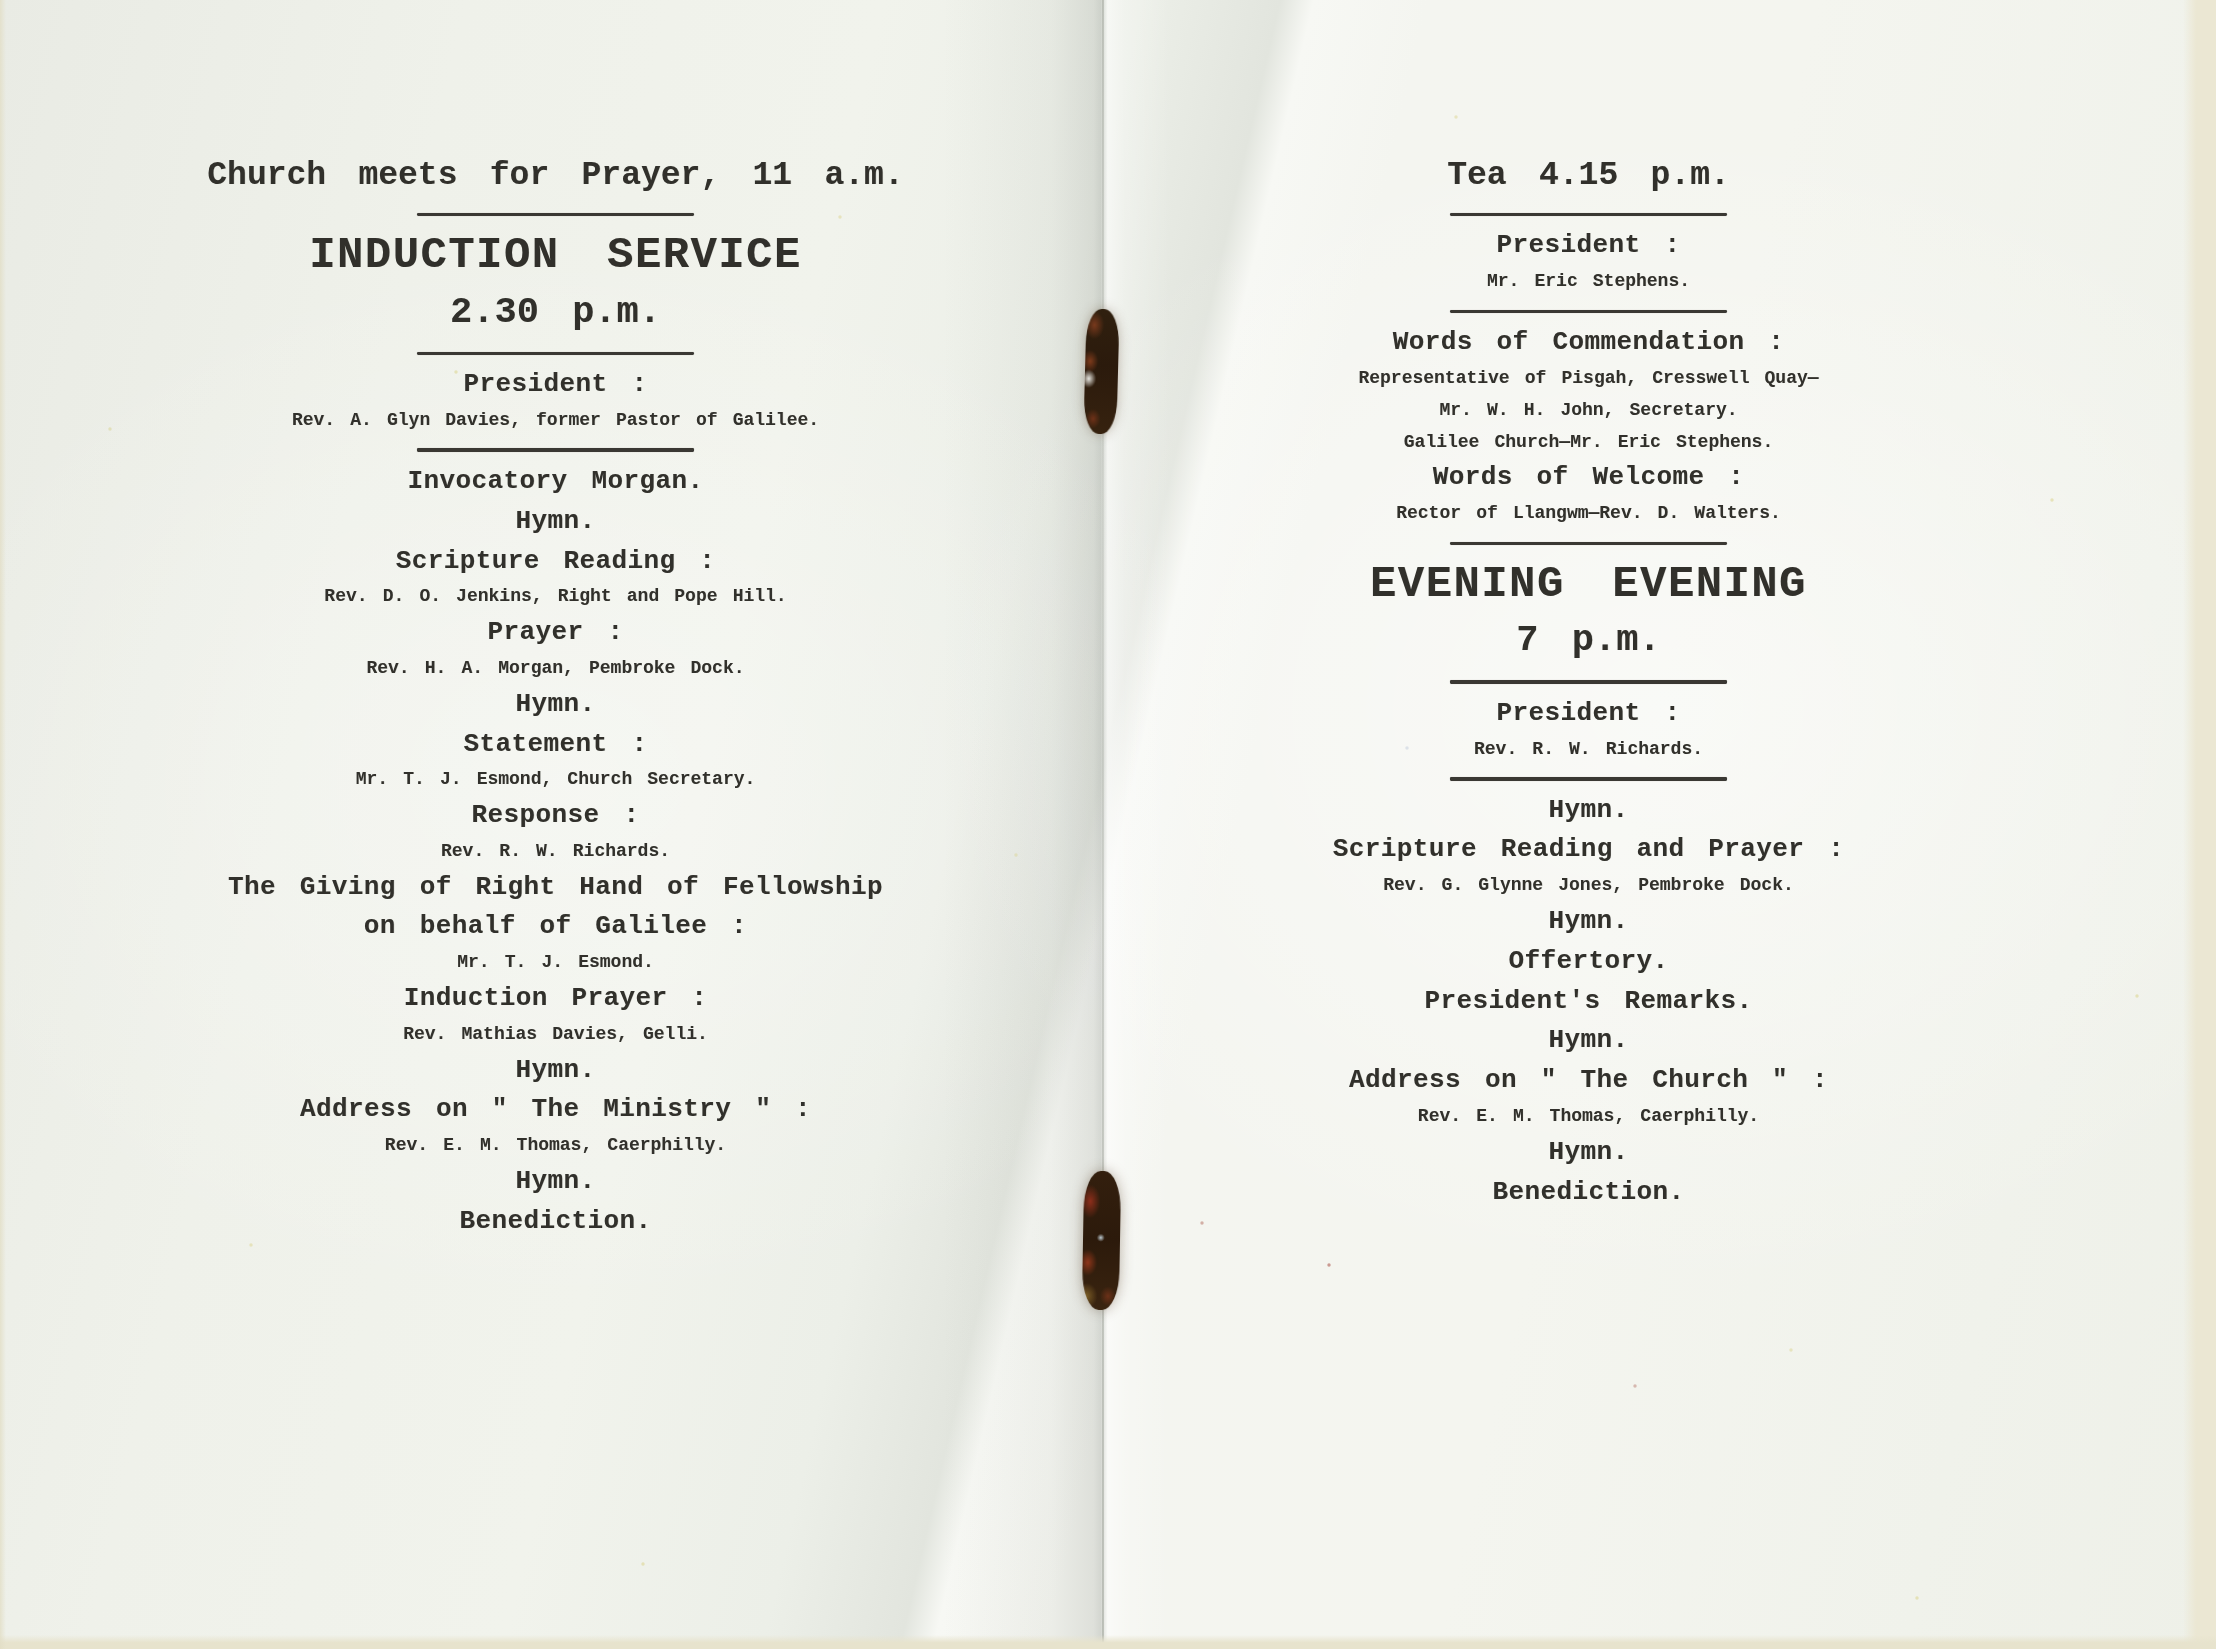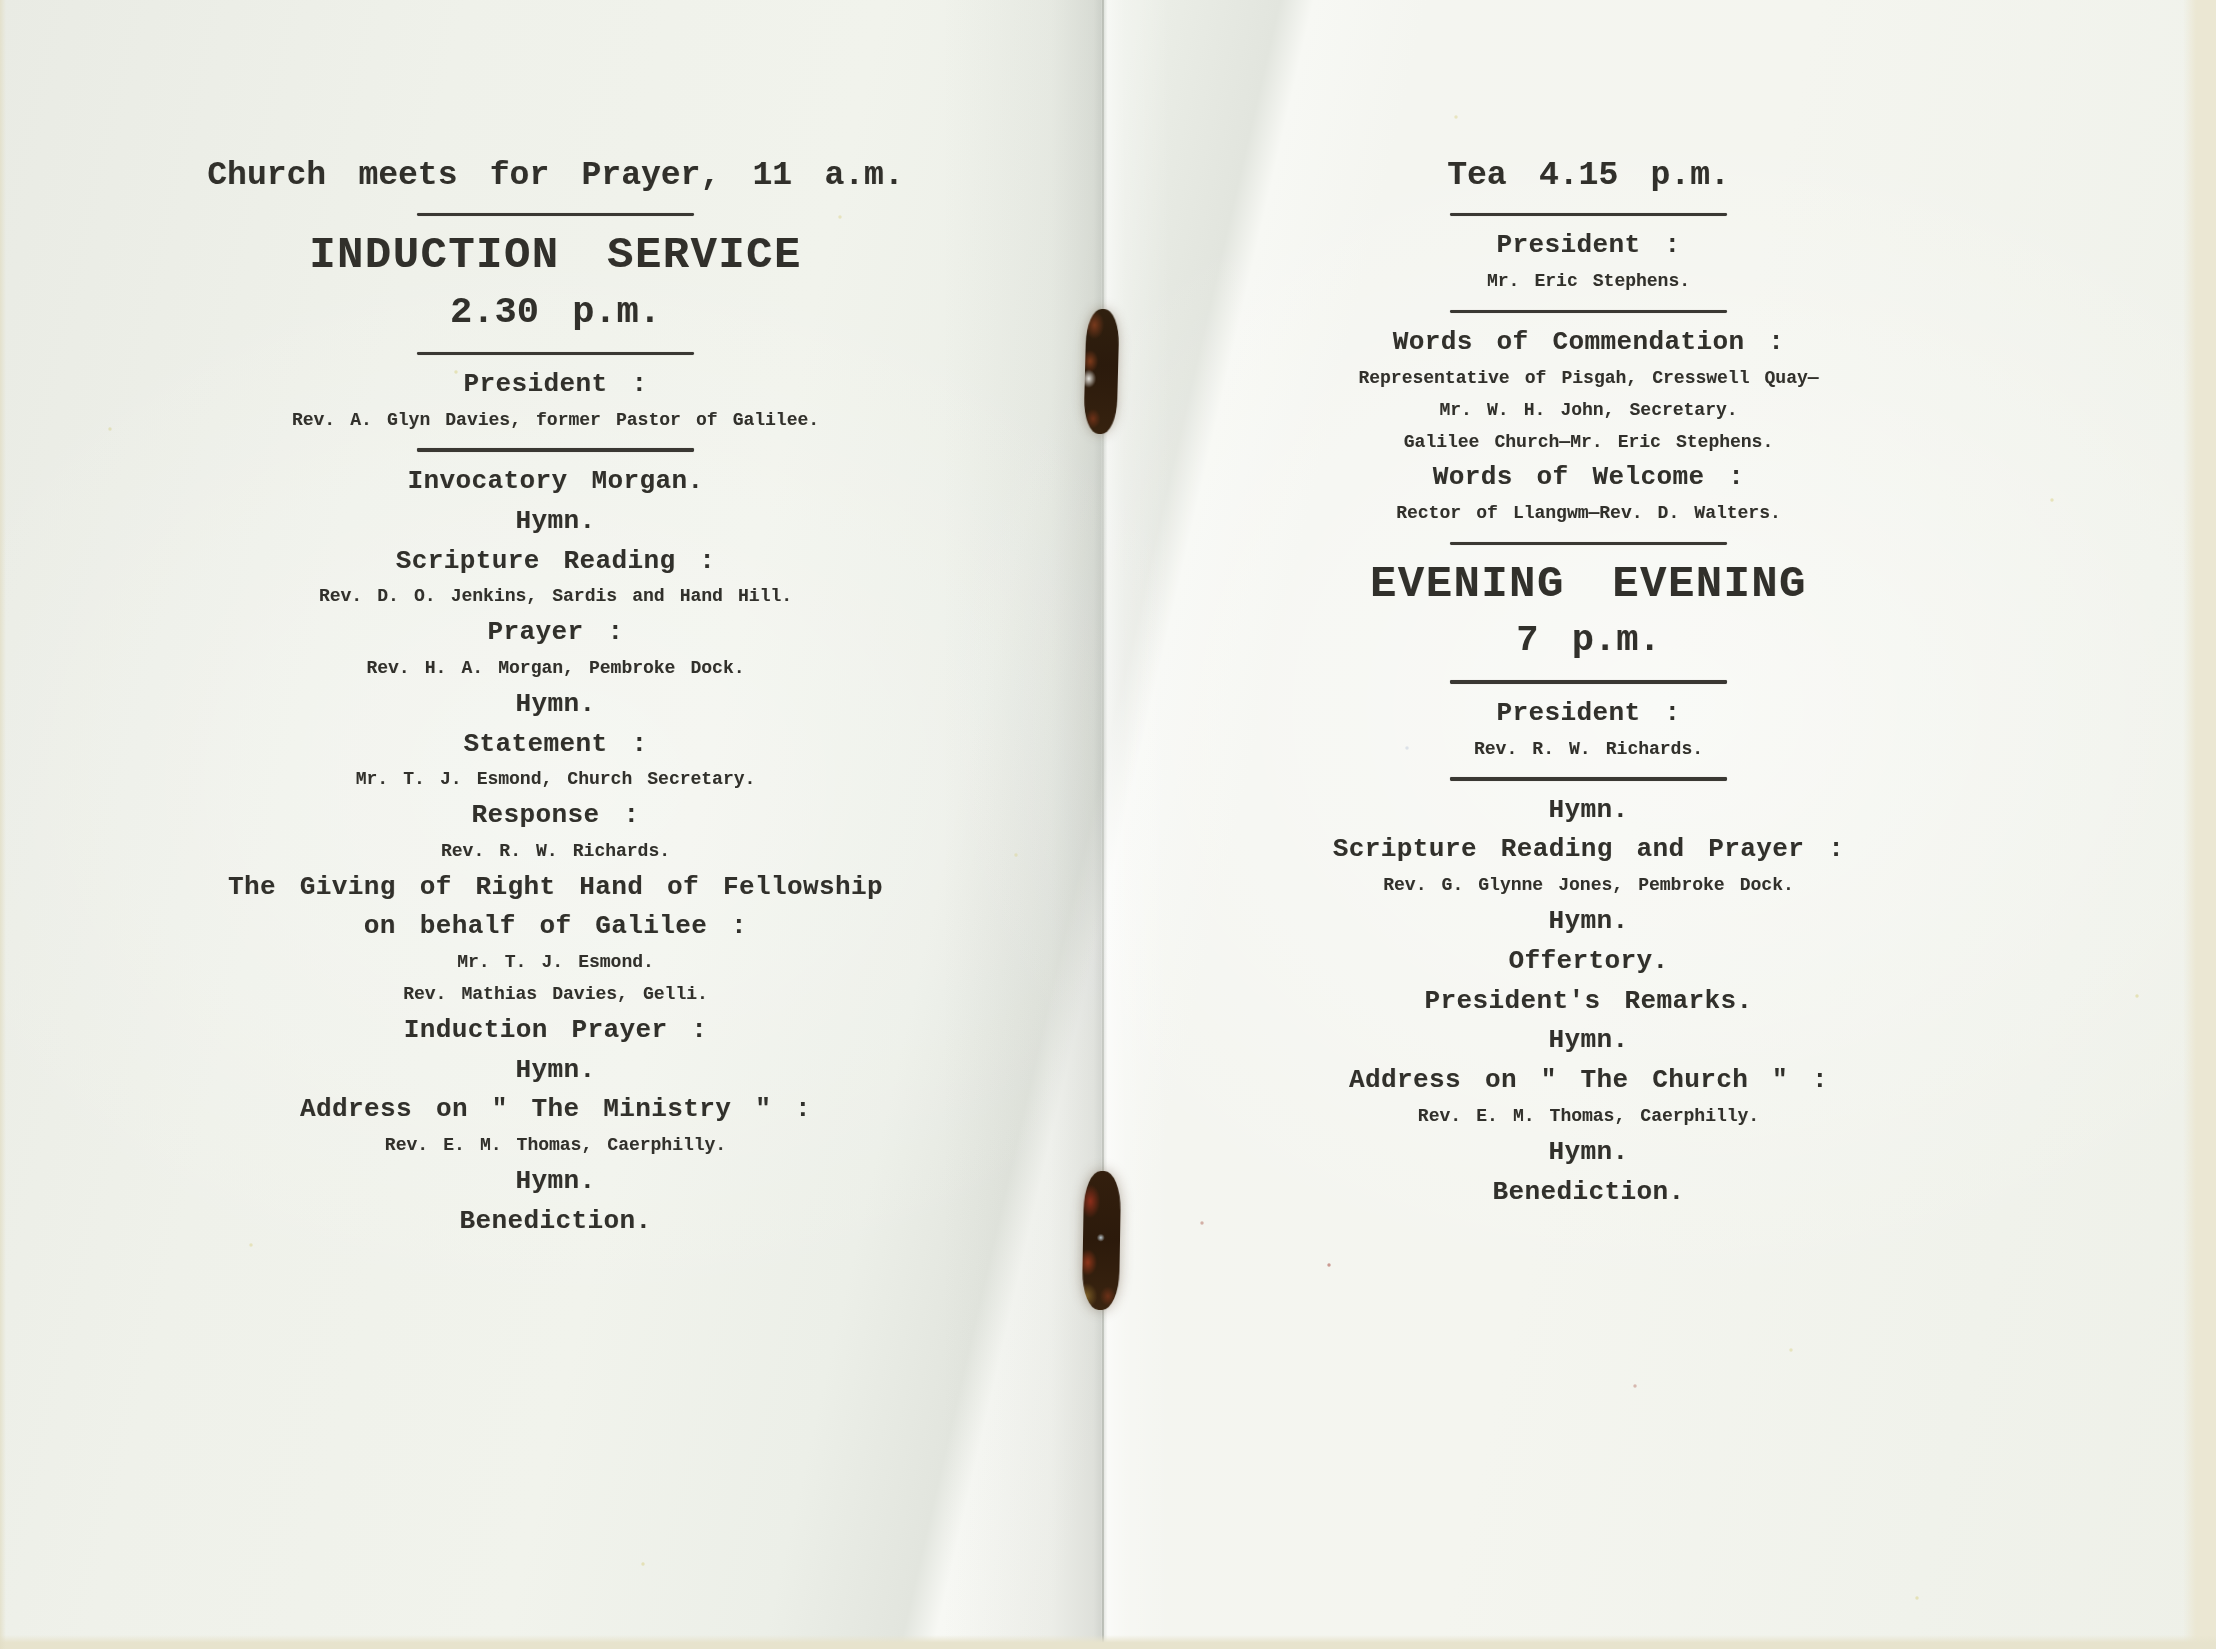--- a/index.html
+++ b/index.html
@@ -147,33 +147,33 @@
       <div class="rule"></div>
       <div class="ln big">INDUCTION SERVICE</div>
       <div class="ln sub">2.30 p.m.</div>
       <div class="rule"></div>
       <div class="ln label">President :</div>
       <div class="ln name">Rev. A. Glyn Davies, former Pastor of Galilee.</div>
       <div class="rule"></div>
       <div class="ln label">Invocatory Morgan.</div>
       <div class="ln label">Hymn.</div>
       <div class="ln label">Scripture Reading :</div>
-      <div class="ln name">Rev. D. O. Jenkins, Sardis and Hand Hill.</div>
+      <div class="ln name">Rev. D. O. Jenkins, Right and Pope Hill.</div>
       <div class="ln label">Prayer :</div>
       <div class="ln name">Rev. H. A. Morgan, Pembroke Dock.</div>
       <div class="ln label">Hymn.</div>
       <div class="ln label">Statement :</div>
       <div class="ln name">Mr. T. J. Esmond, Church Secretary.</div>
       <div class="ln label">Response :</div>
       <div class="ln name">Rev. R. W. Richards.</div>
       <div class="ln label">The Giving of Right Hand of Fellowship</div>
       <div class="ln label">on behalf of Galilee :</div>
       <div class="ln name">Mr. T. J. Esmond.</div>
+      <div class="ln label">Induction Prayer :</div>
       <div class="ln name">Rev. Mathias Davies, Gelli.</div>
-      <div class="ln label">Induction Prayer :</div>
       <div class="ln label">Hymn.</div>
       <div class="ln label">Address on " The Ministry " :</div>
       <div class="ln name">Rev. E. M. Thomas, Caerphilly.</div>
       <div class="ln label">Hymn.</div>
       <div class="ln label">Benediction.</div>
     </div>
 
   <div class="page-col right" id="right-lines">
       <div class="ln caption">Tea 4.15 p.m.</div>
       <div class="rule"></div>

